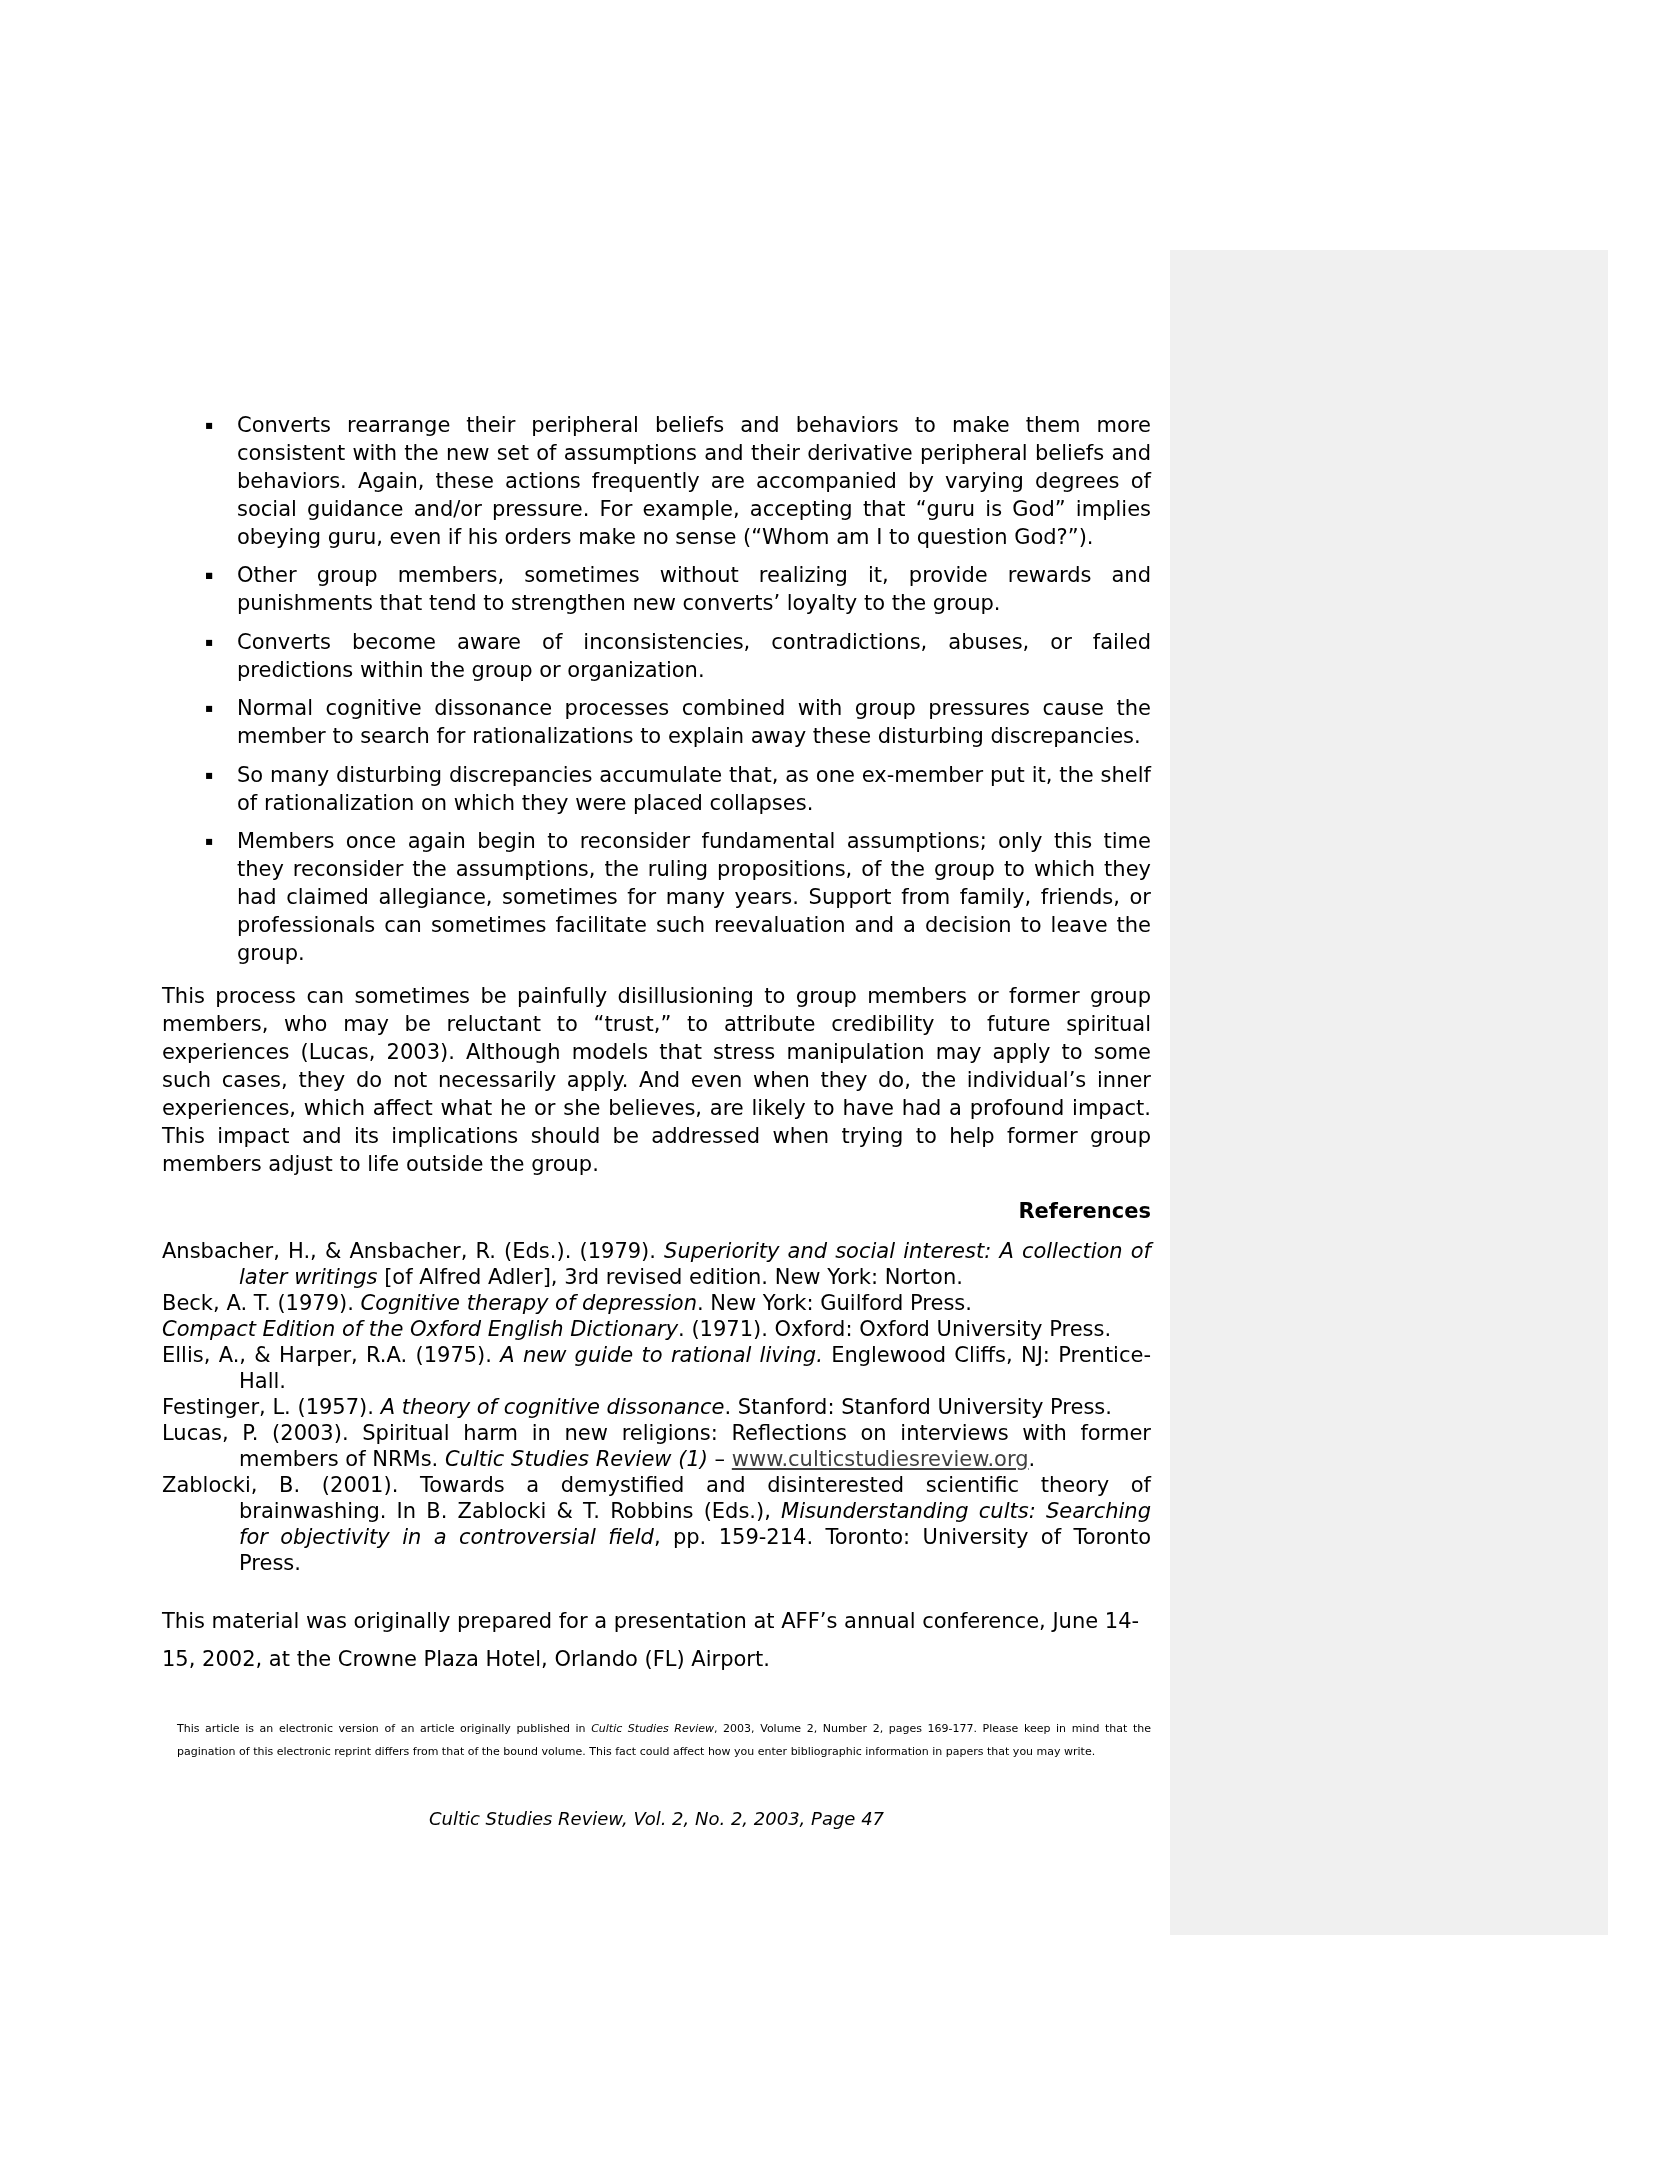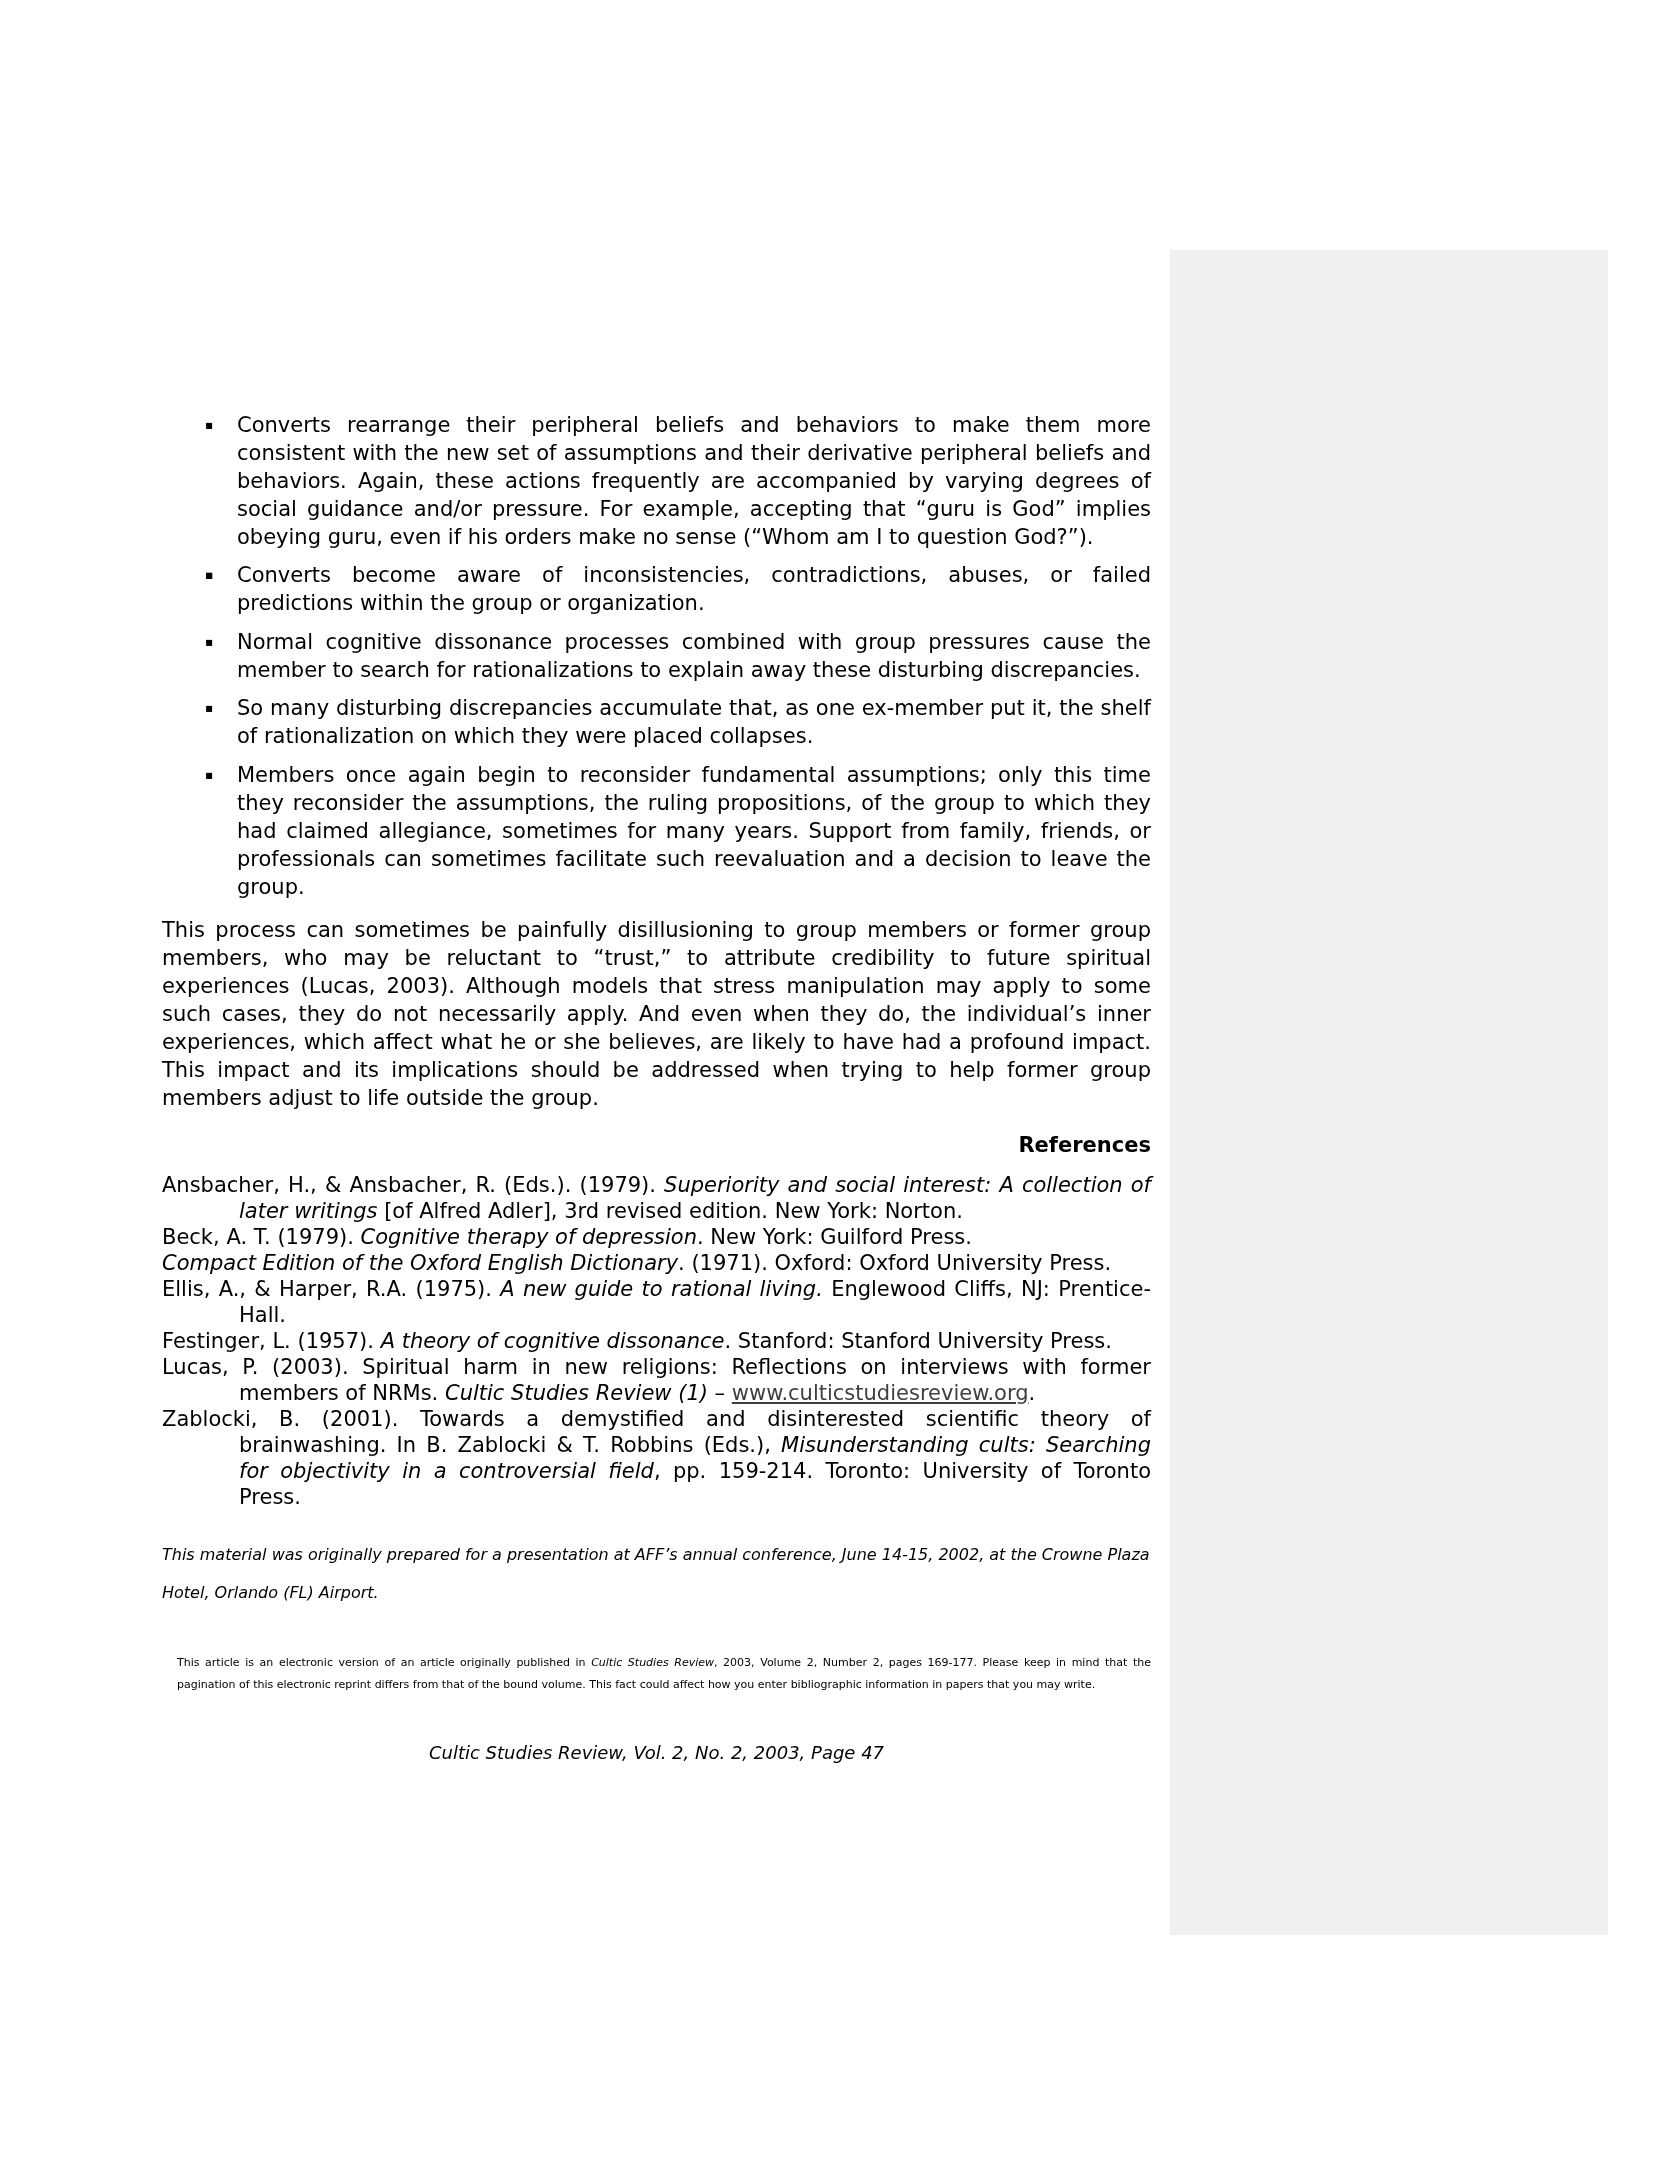--- a/index.html
+++ b/index.html
@@ -52,22 +52,21 @@
   .ref-entry {
     font-size: 21px;
     line-height: 26px;
     text-align: justify;
     padding-left: 77px;
     text-indent: -77px;
   }
   .it { font-style: italic; }
   .lnk { color: #404040; text-decoration: underline; cursor: pointer; }
   .presentation-note {
-    font-style: italic;
-    font-size: 16px;
+    font-size: 21px;
     line-height: 38px;
     margin: 26px 0 0 0;
   }
   .reprint-note {
     font-size: 11px;
     line-height: 22.6px;
     text-align: justify;
     margin: 40px 0 0 15px;
   }
   .page-footer {
@@ -87,20 +86,21 @@
   <ul class="bullets">
     <li class="bullet-item">
       <span class="bullet-marker">▪</span>
       <span>Converts rearrange their peripheral beliefs and behaviors to make them more consistent with the new set of assumptions and their derivative peripheral beliefs and behaviors. Again, these actions frequently are accompanied by varying degrees of social guidance and/or pressure.  For example, accepting that “guru is God” implies obeying guru, even if his orders make no sense (“Whom am I to question God?”).</span>
     </li>
     <li class="bullet-item">
       <span class="bullet-marker">▪</span>
     </li>
     <li class="bullet-item">
       <span class="bullet-marker">▪</span>
+      <span>Other group members, sometimes without realizing it, provide rewards and punishments that tend to strengthen new converts’ loyalty to the group.</span>
     </li>
     <li class="bullet-item">
       <span class="bullet-marker">▪</span>
       <span>Converts become aware of inconsistencies, contradictions, abuses, or failed predictions within the group or organization.</span>
     </li>
     <li class="bullet-item">
       <span class="bullet-marker">▪</span>
       <span>Normal cognitive dissonance processes combined with group pressures cause the member to search for rationalizations to explain away these disturbing discrepancies.</span>
     </li>
     <li class="bullet-item">

